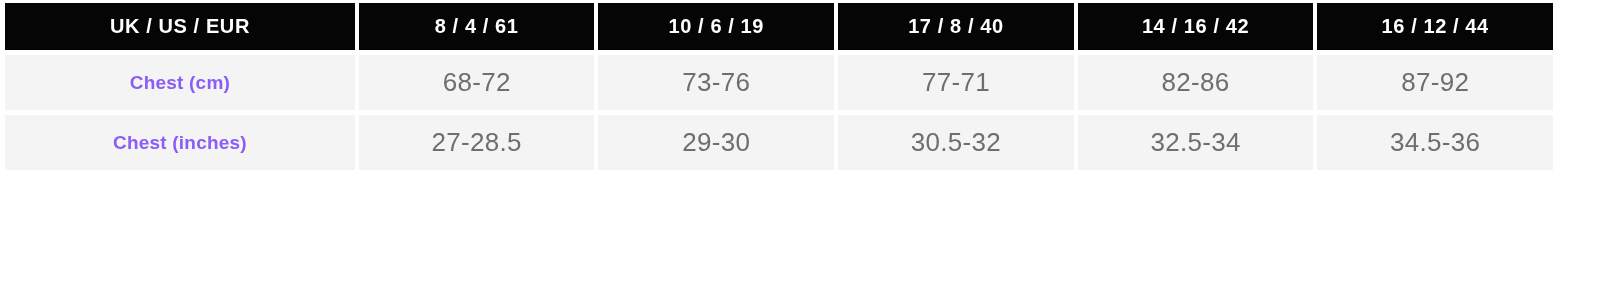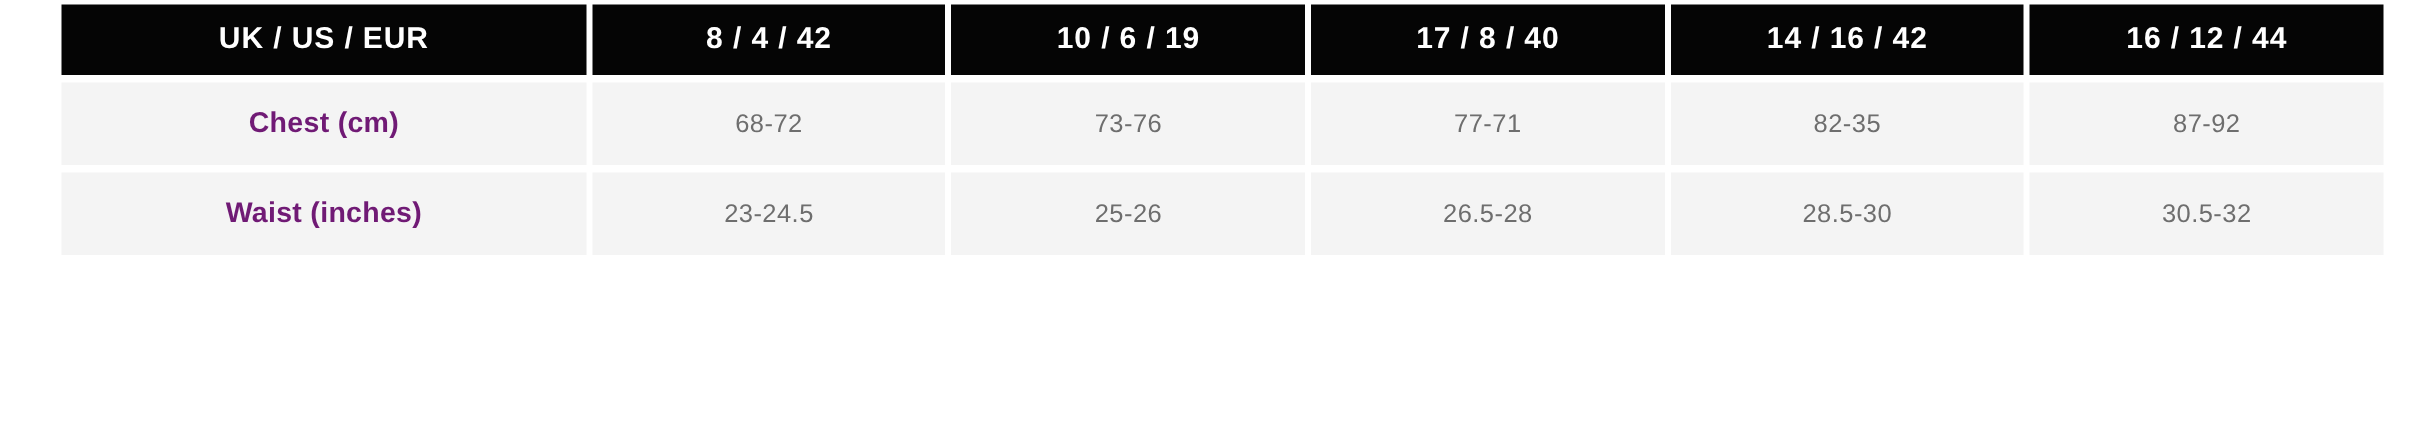--- a/index.html
+++ b/index.html
@@ -11,21 +11,20 @@
     width: 1615px;
     height: 290px;
     font-family: "Liberation Sans", sans-serif;
     overflow: hidden;
   }
   #size-chart {
     box-sizing: border-box;
     width: 1564px;
     height: 290px;
     padding: 3px 3px 0 5px;
-    margin-left: 36px;
   }
   table.chart {
     border-collapse: separate;
     border-spacing: 4px 5px;
     width: 100%;
     table-layout: fixed;
     margin: -5px -4px;
   }
   col.label-col { width: 340px; }
   col.size-col  { width: 229px; }
@@ -44,67 +43,67 @@
   }
   tbody td {
     background: #f4f4f4;
     height: 55px;
     text-align: center;
     vertical-align: middle;
     padding: 0 6px;
     white-space: nowrap;
   }
   tbody td.row-label {
-    color: #701a75;
+    color: #8b5cf6;
     font-size: 19px;
     font-weight: bold;
     letter-spacing: 0.2px;
   }
   tbody td.value {
     color: #6e6e6e;
-    font-size: 17px;
+    font-size: 26px;
     font-weight: normal;
     letter-spacing: 0.3px;
   }
 </style>
 </head>
 <body>
 
 <div id="size-chart">
   <table class="chart">
     <colgroup>
       <col class="label-col">
       <col class="size-col">
       <col class="size-col">
       <col class="size-col">
       <col class="size-col">
       <col class="size-col">
     </colgroup>
     <thead>
       <tr>
         <th>UK / US / EUR</th>
-        <th>8 / 4 / 42</th>
+        <th>8 / 4 / 61</th>
         <th>10 / 6 / 19</th>
         <th>17 / 8 / 40</th>
         <th>14 / 16 / 42</th>
         <th>16 / 12 / 44</th>
       </tr>
     </thead>
     <tbody>
       <tr>
         <td class="row-label">Chest (cm)</td>
         <td class="value">68-72</td>
         <td class="value">73-76</td>
         <td class="value">77-71</td>
-        <td class="value">82-35</td>
+        <td class="value">82-86</td>
         <td class="value">87-92</td>
       </tr>
       <tr>
-        <td class="row-label">Waist (inches)</td>
-        <td class="value">23-24.5</td>
-        <td class="value">25-26</td>
-        <td class="value">26.5-28</td>
-        <td class="value">28.5-30</td>
+        <td class="row-label">Chest (inches)</td>
+        <td class="value">27-28.5</td>
+        <td class="value">29-30</td>
         <td class="value">30.5-32</td>
+        <td class="value">32.5-34</td>
+        <td class="value">34.5-36</td>
       </tr>
     </tbody>
   </table>
 </div>
 
 </body></html>

